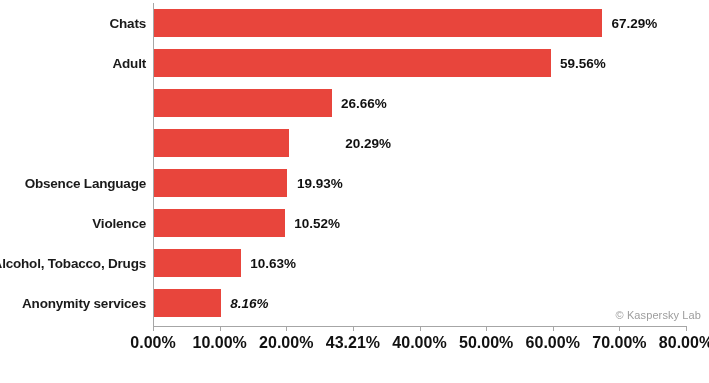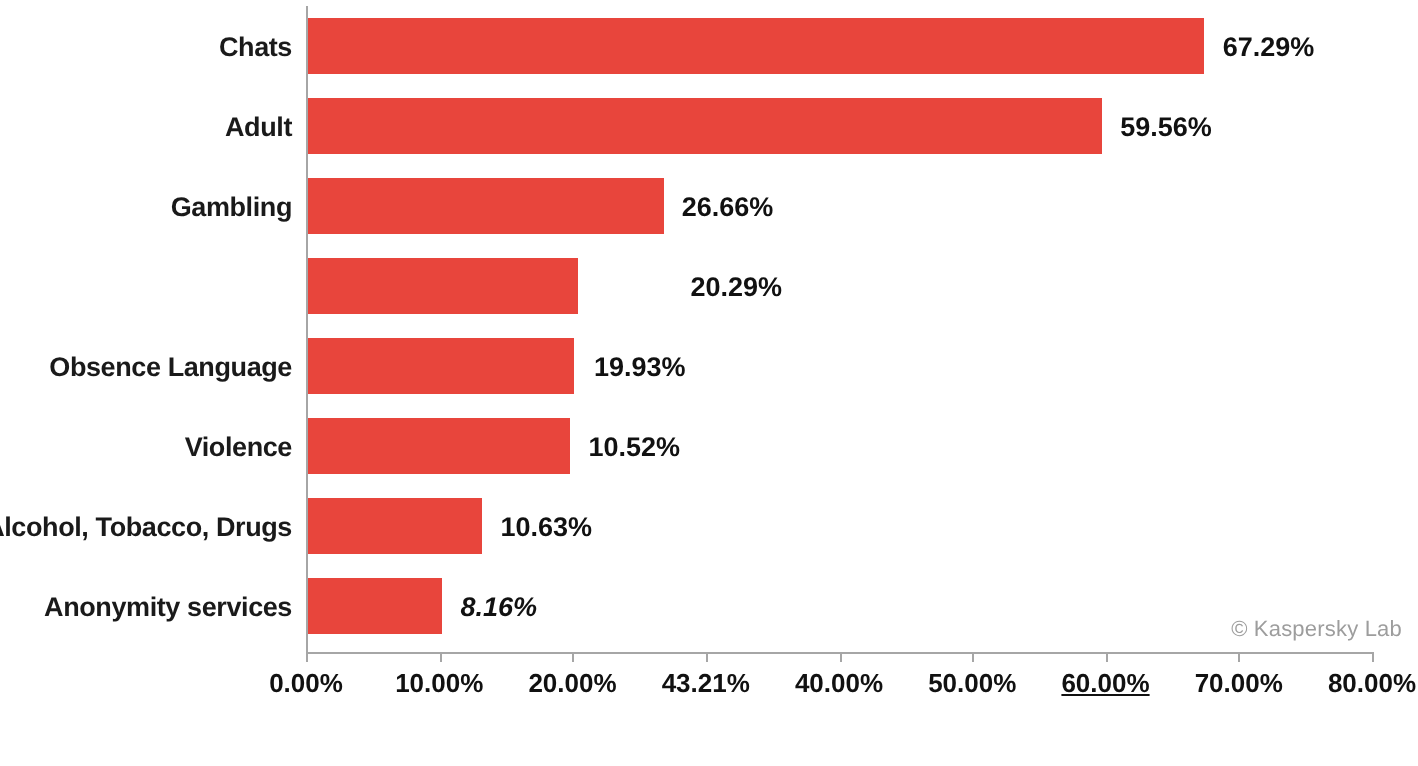--- a/index.html
+++ b/index.html
@@ -85,21 +85,21 @@
   .tick-mark {
     position: absolute;
     top: 326px;
     width: 1px;
     height: 5px;
     background: #a6a6a6;
   }
   .tick-label {
     position: absolute;
     top: 334px;
-    font-size: 13px;
+    font-size: 16px;
     font-weight: 700;
     color: #111111;
     transform: translateX(-50%);
     white-space: nowrap;
   }
 
   
   .credit {
     position: absolute;
     right: 8px;
@@ -123,21 +123,20 @@
         <div class="cat-label">Chats</div>
         <div class="bar" style="width: 448.386px; background: rgb(232, 69, 60);"></div>
         <div class="val-label" style="left: 611.386px;">67.29%</div>
       </div>
       <div class="row" style="top: 43px;">
         <div class="cat-label">Adult</div>
         <div class="bar" style="width: 397.085px; background: rgb(232, 69, 60);"></div>
         <div class="val-label" style="left: 560.085px;">59.56%</div>
       </div>
       <div class="row" style="top: 83px;">
-        <div class="cat-label">Gambling</div>
         <div class="bar" style="width: 177.889px; background: rgb(232, 69, 60);"></div>
         <div class="val-label" style="left: 340.889px;">26.66%</div>
       </div>
       <div class="row" style="top: 123px;">
         <div class="bar" style="width: 135.249px; background: rgb(232, 69, 60);"></div>
         <div class="val-label" style="left: 298.249px; margin-left: 47px;">20.29%</div>
       </div>
       <div class="row" style="top: 163px;">
         <div class="cat-label">Obsence Language</div>
         <div class="bar" style="width: 132.584px; background: rgb(232, 69, 60);"></div>
@@ -166,21 +165,21 @@
       <div class="tick-label" style="left: 219.625px;">10.00%</div>
       <div class="tick-mark" style="left: 286.25px;"></div>
       <div class="tick-label" style="left: 286.25px;">20.00%</div>
       <div class="tick-mark" style="left: 352.875px;"></div>
       <div class="tick-label" style="left: 352.875px;">43.21%</div>
       <div class="tick-mark" style="left: 419.5px;"></div>
       <div class="tick-label" style="left: 419.5px;">40.00%</div>
       <div class="tick-mark" style="left: 486.125px;"></div>
       <div class="tick-label" style="left: 486.125px;">50.00%</div>
       <div class="tick-mark" style="left: 552.75px;"></div>
-      <div class="tick-label" style="left: 552.75px; text-decoration: underline;">60.00%</div>
+      <div class="tick-label" style="left: 552.75px;">60.00%</div>
       <div class="tick-mark" style="left: 619.375px;"></div>
       <div class="tick-label" style="left: 619.375px;">70.00%</div>
       <div class="tick-mark" style="left: 686px;"></div>
       <div class="tick-label" style="left: 686px;">80.00%</div>
     </div>
 
   <div class="credit">© Kaspersky Lab</div>
 
 </div>
 

